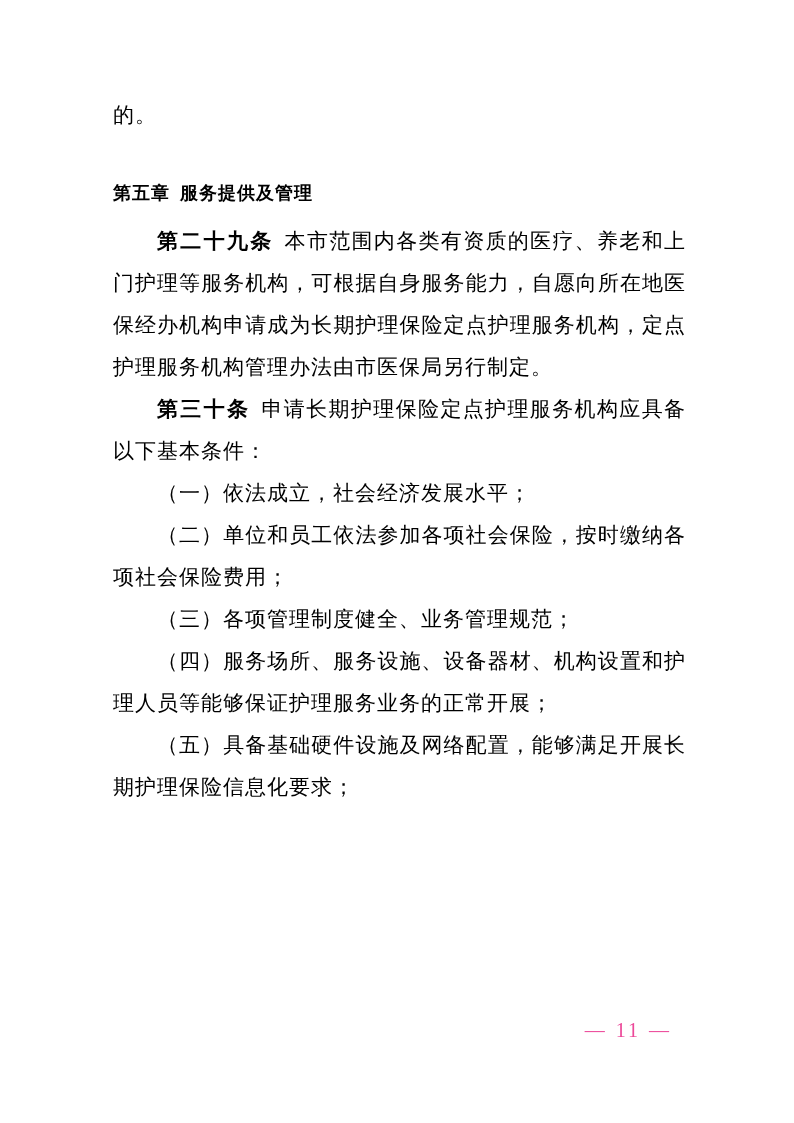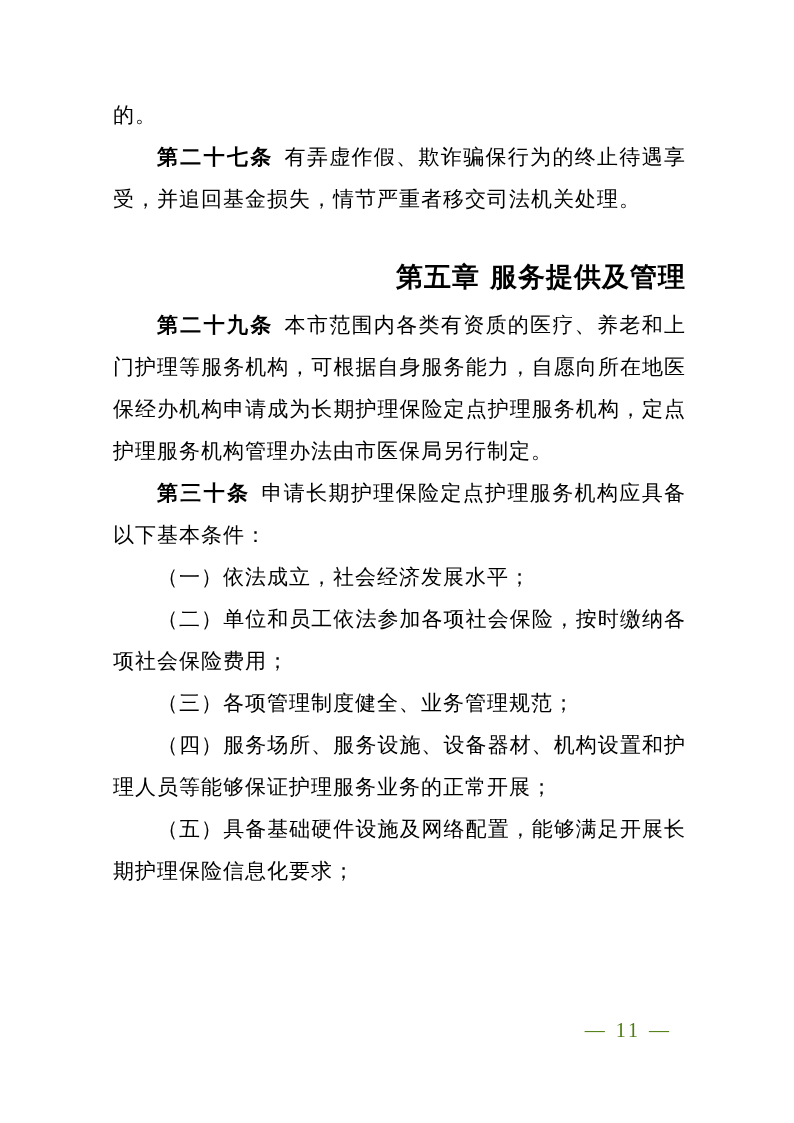--- a/index.html
+++ b/index.html
@@ -35,49 +35,48 @@
     text-indent: 44px;
   }
   .term {
     font-weight: bold;
     font-family: "Liberation Sans", "DejaVu Sans", sans-serif;
     letter-spacing: 2px;
     margin-right: 11px;
   }
   .chapter {
     margin: 36px 0 6px 0;
-    font-size: 27px;
+    font-size: 18px;
     line-height: 42px;
     font-weight: bold;
     font-family: "Liberation Sans", "DejaVu Sans", sans-serif;
     letter-spacing: 1px;
-    text-align: right;
+    text-align: left;
   }
   .chapter .chapter-number {
     margin-right: 10px;
   }
   .page-number {
     position: absolute;
     top: 1018px;
     right: 122px;
     font-size: 20px;
     line-height: 24px;
     letter-spacing: 3px;
-    color: #4d7c0f;
+    color: #ec4899;
   }
 </style>
 </head>
 <body>
 
 <div class="page">
   <div class="content">
 
     <p class="body-text">的。</p>
 
-    <p class="body-text indent"><span class="term">第二十七条</span><span>有弄虚作假、欺诈骗保行为的终止待遇享受，并追回基金损失，情节严重者移交司法机关处理。</span></p>
 
 
     <h2 class="chapter"><span class="chapter-number">第五章</span><span>服务提供及管理</span></h2>
 
     <p class="body-text indent"><span class="term">第二十九条</span><span>本市范围内各类有资质的医疗、养老和上门护理等服务机构，可根据自身服务能力，自愿向所在地医保经办机构申请成为长期护理保险定点护理服务机构，定点护理服务机构管理办法由市医保局另行制定。</span></p>
 
     <p class="body-text indent"><span class="term">第三十条</span><span>申请长期护理保险定点护理服务机构应具备以下基本条件：</span></p>
 
     <p class="body-text indent">（一）依法成立，社会经济发展水平；</p>
     <p class="body-text indent">（二）单位和员工依法参加各项社会保险，按时缴纳各项社会保险费用；</p>

